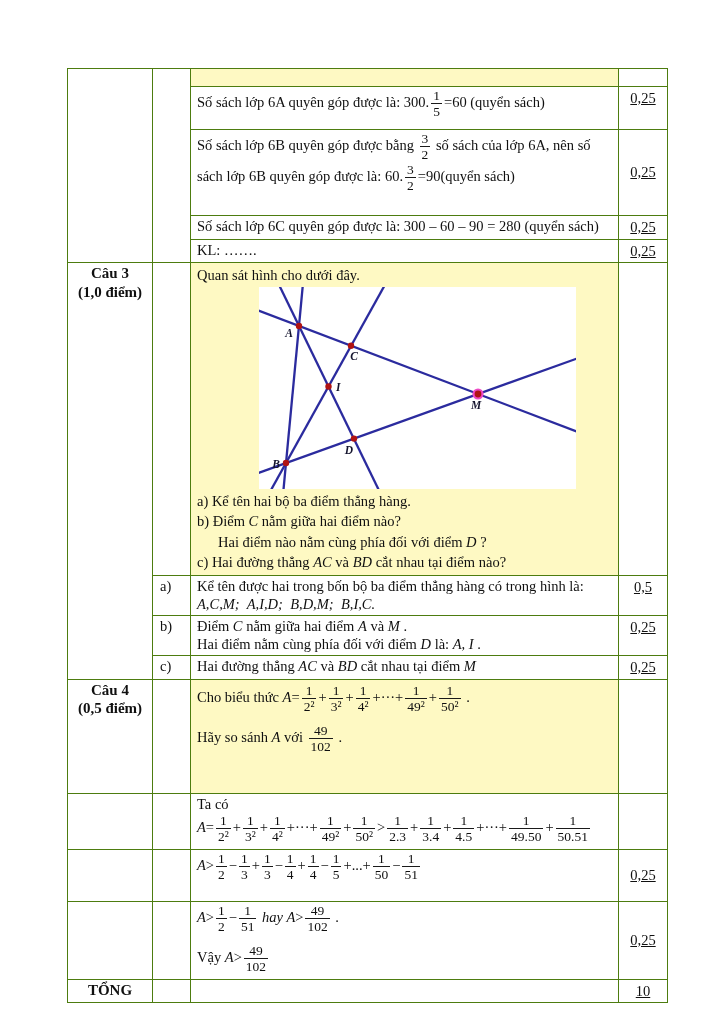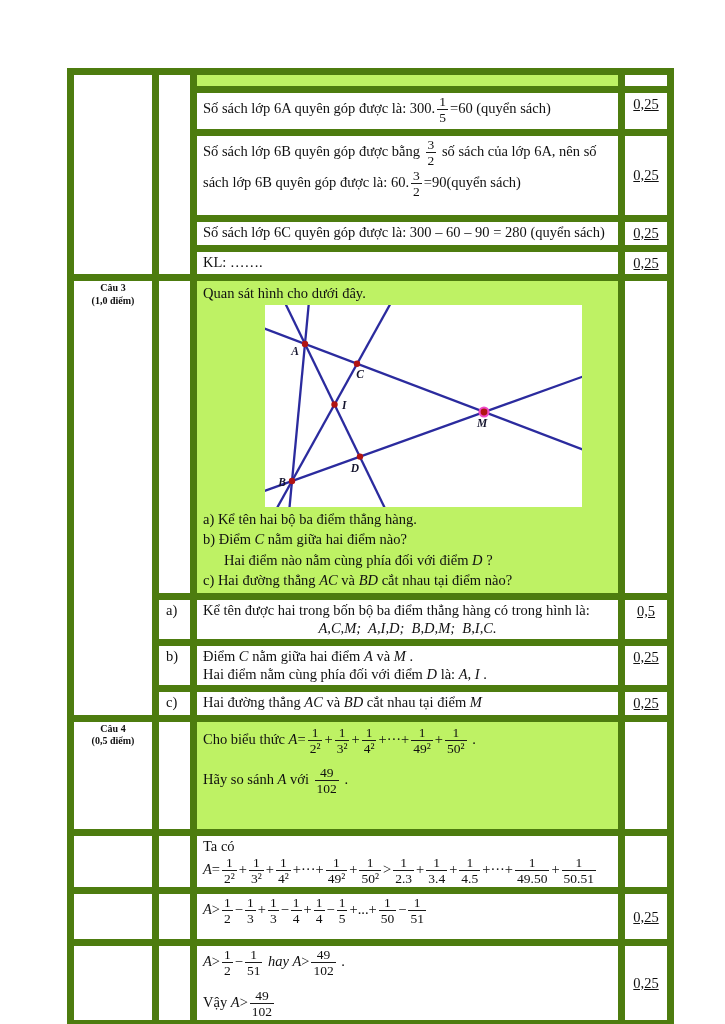--- a/index.html
+++ b/index.html
@@ -1,32 +1,32 @@
 <!DOCTYPE html>
 <html><head>
 <meta charset="utf-8">
 <style>
   html,body{margin:0;padding:0;background:#ffffff;}
   body{width:725px;height:1024px;position:relative;font-family:"Liberation Serif",serif;color:#101010;}
   .sheet{position:absolute;left:67px;top:68px;}
   table{border-collapse:collapse;table-layout:fixed;width:600px;}
-  td{border:7px solid #4d7c0f;vertical-align:top;font-size:14.5px;line-height:1.28;padding:1px 6px;}
-  .hl{background:#bef264;}
-  .qcol{font-weight:bold;text-align:center;padding-top:1px;font-size:10px;line-height:1.25;}
+  td{border:1px solid #4d7c0f;vertical-align:top;font-size:14.5px;line-height:1.28;padding:1px 6px;}
+  .hl{background:#fef9c3;}
+  .qcol{font-weight:bold;text-align:center;padding-top:1px;font-size:15px;line-height:1.25;}
   .pts{text-align:center;padding:2px 1px;text-decoration:underline;}
   .pts.mid{vertical-align:middle;}
   .sub{padding:1px 0 0 7px;}
   .mt{white-space:pre;}
   .mi{white-space:pre;font-style:italic;}
   .frac{display:inline-flex;flex-direction:column;align-items:center;vertical-align:middle;margin:0 2px;text-align:center;font-size:13.5px;line-height:1.12;}
   .frac .num{padding:0 2px;display:block;}
   .frac .den{padding:0 2px;display:block;border-top:1px solid #1a1a1a;}
   .fline{margin:2px 0;}
   .indent{padding-left:21px;}
-  .center{text-align:center;}
+  .center{text-align:left;}
   .gap-top{margin-top:9px;}
   .figure{width:317px;height:202px;background:#ffffff;margin:2px 0 3px 62px;}
   .figure svg{display:block;}
   .fig-line{stroke:#2b2b9e;stroke-width:2.3;}
   .fig-dot{fill:#b01313;}
   .fig-label{font-family:"Liberation Serif",serif;font-style:italic;font-weight:bold;font-size:11.5px;fill:#14142e;}
 </style>
 </head>
 <body>
 

